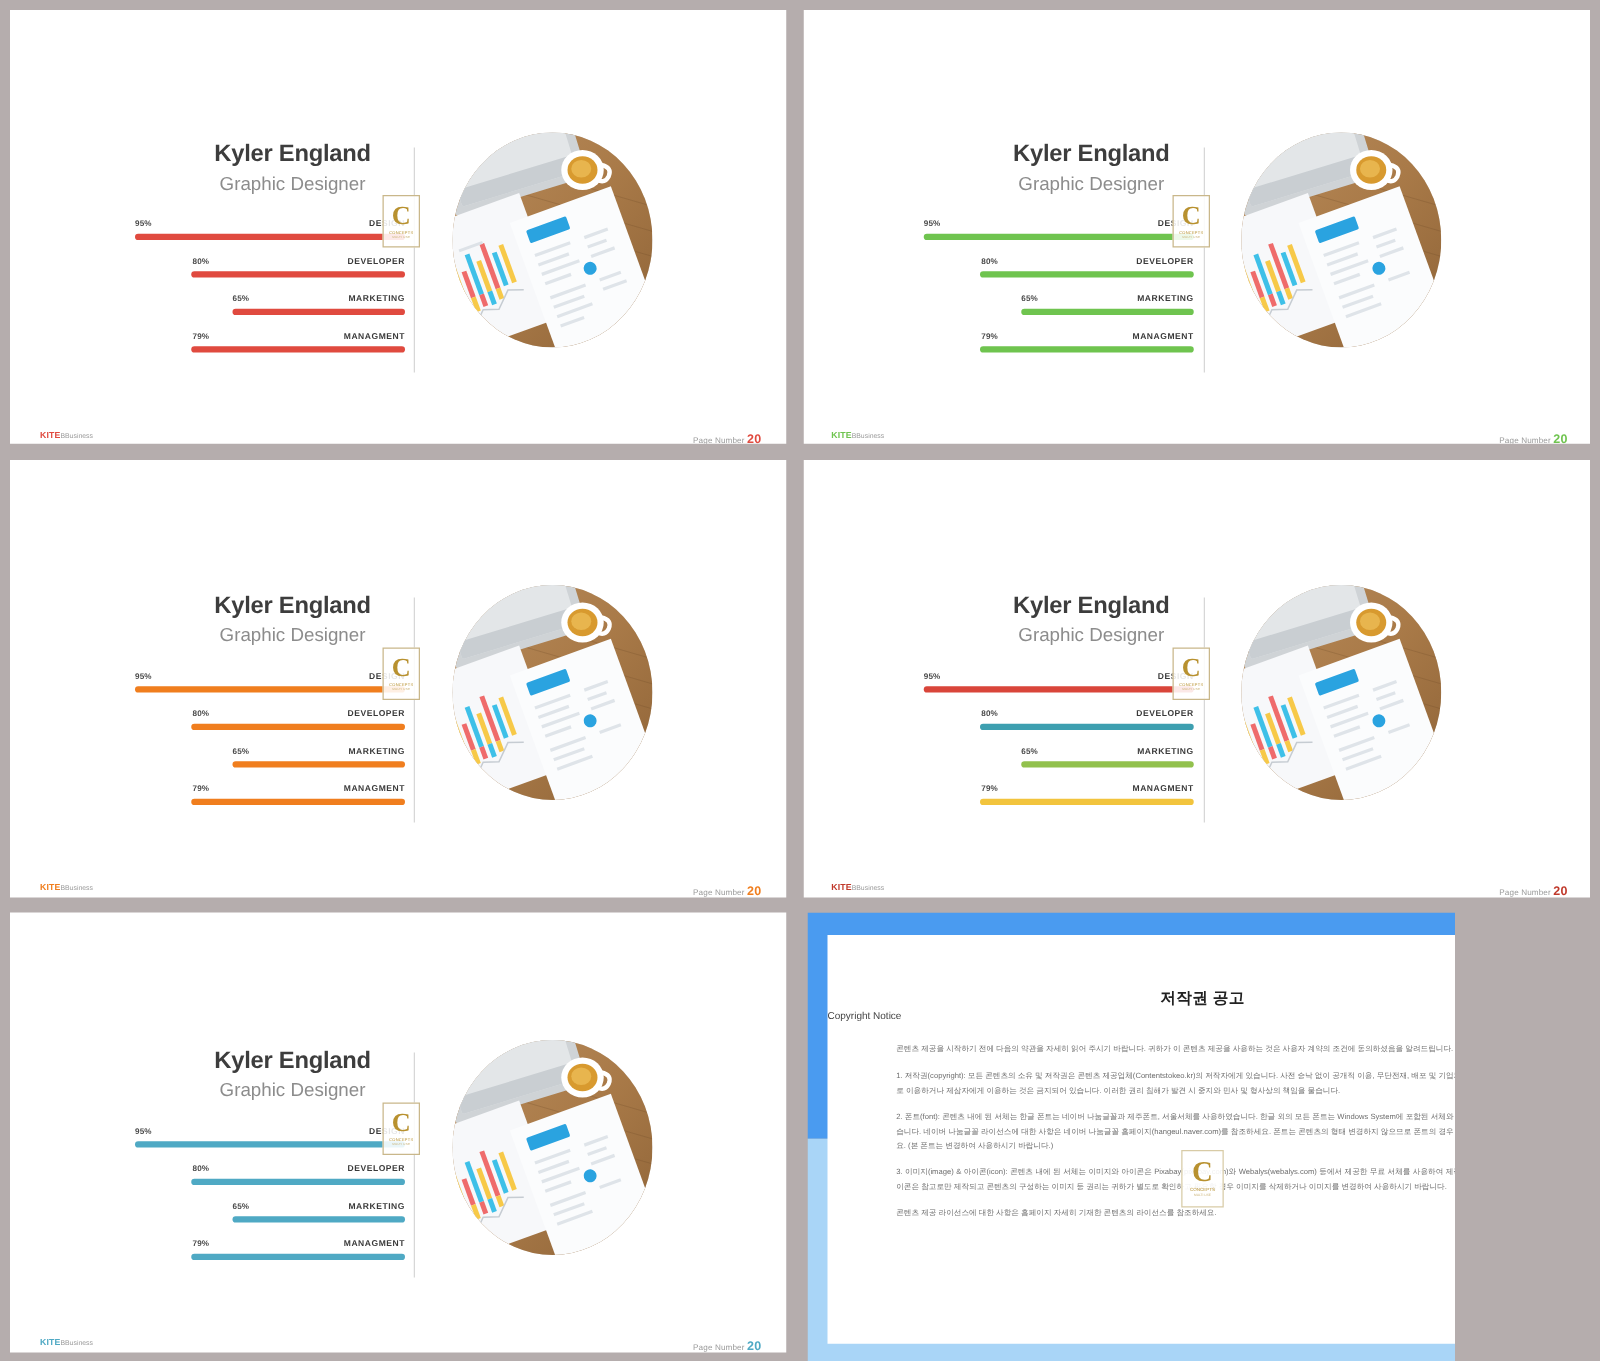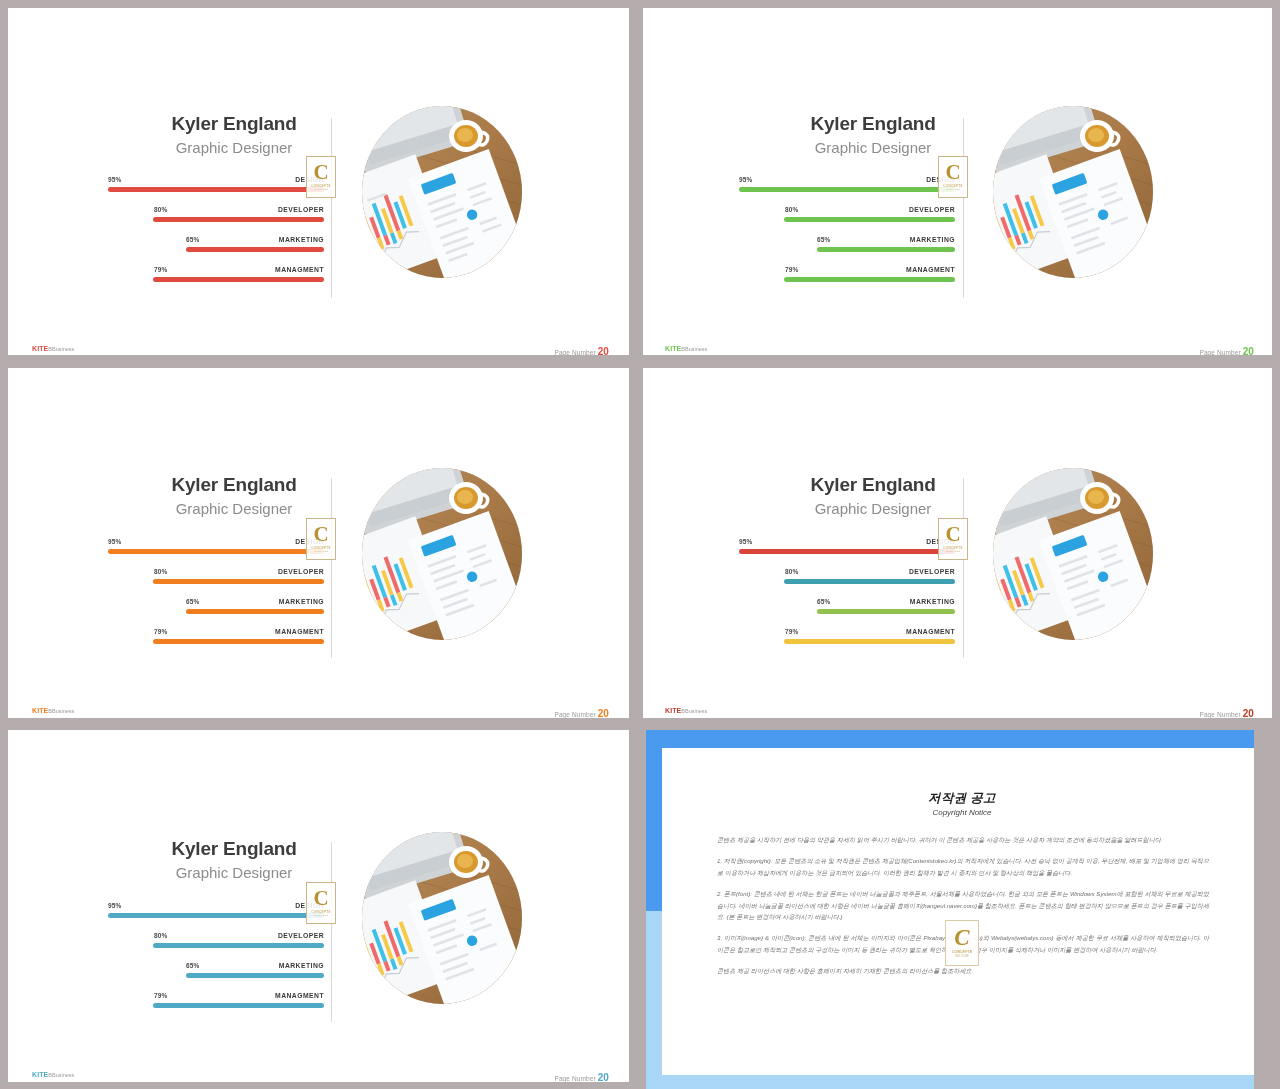--- a/index.html
+++ b/index.html
@@ -145,38 +145,38 @@
     color: #9a9a9a;
     letter-spacing: 0.1px;
   }
   .foot-right .pgnum {
     font-size: 10px;
     font-weight: bold;
     margin-left: 2px;
   }
 
   
-  .cw-wrap { position: absolute; left: 9px; top: 4px; width: 608px; height: 359px; overflow: hidden; font-style: italic; }
+  .cw-wrap { position: absolute; left: 9px; top: 4px; width: 518px; height: 359px; overflow: hidden; }
   .cw-bg-top { position: absolute; left: 0; top: 0; width: 100%; height: 181px; background: #4a9bf0; }
   .cw-bg-bot { position: absolute; left: 0; top: 181px; width: 100%; height: 178px; background: #a9d5f7; }
   .cw-card {
     position: absolute;
     left: 16px; top: 18px;
     width: 600px; height: 327px;
     background: #ffffff;
   }
   .cw-title {
     position: absolute; left: 0; right: 0; top: 42px;
     text-align: center;
     font-size: 12.5px; font-weight: bold; color: #222;
     letter-spacing: 0.3px;
   }
   .cw-sub {
     position: absolute; left: 0; right: 0; top: 60px;
-    text-align: center;
+    text-align: left;
     font-size: 8px; color: #444;
   }
   .cw-body { position: absolute; left: 55px; top: 86px; width: 492px; }
   .cw-para {
     font-size: 6.1px;
     line-height: 1.95;
     color: #6e6e6e;
     margin-bottom: 9px;
     text-align: justify;
     word-break: break-all;

